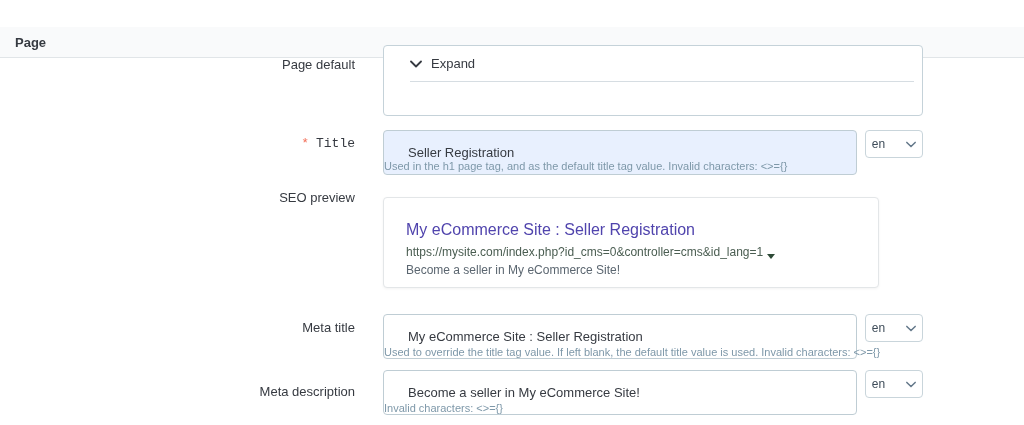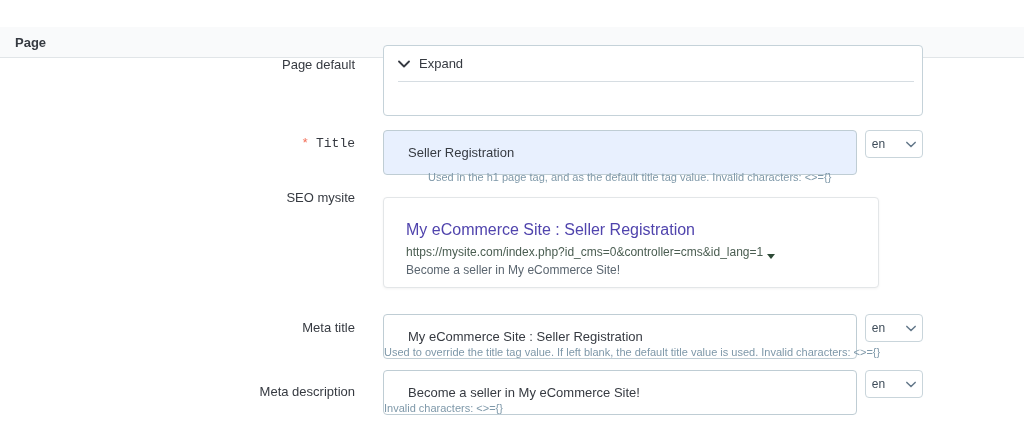--- a/index.html
+++ b/index.html
@@ -28,21 +28,21 @@
   .field-label {
     position: absolute; left: 0; width: 355px;
     text-align: right; font-size: 13px; color: #363a41;
     white-space: nowrap;
   }
   .required-mark { color: #f3705a; margin-right: 7px; font-size: 13px; }
 
   
   .category-box {
     position: absolute; top: 45px; left: 383px; width: 540px; height: 71px;
-    border: 1px solid #c5d2d9; border-radius: 4px; background: #fff;
+    border: 1px solid #c5d2d9; border-radius: 4px; background: #fff; padding-left: 12px;
   }
   .expander-row {
     height: 35px; display: flex; align-items: center; gap: 9px;
     padding-left: 14px; cursor: pointer;
   }
   .expander-row .chev { color: #363a41; display: inline-flex; }
   .expander-label { font-size: 13px; color: #363a41; }
   .category-divider { height: 1px; background: #d6dde2; margin: 0 8px 0 14px; }
   .radio-row {
     height: 34px; display: flex; align-items: center; gap: 9px;
@@ -106,21 +106,21 @@
 
   
   #lbl-category { top: 57px; }
   #lbl-title { top: 136px; font-family: Liberation Mono, monospace; }
   #lbl-seo { top: 190px; }
   #lbl-meta-title { top: 320px; }
   #lbl-meta-desc { top: 356px; margin-top: 28px; }
 
   #input-title { top: 130px; }
   #lang-title { top: 130px; }
-  #help-title { top: 171px; margin-left: 44px; }
+  #help-title { top: 160px; }
 
   #input-meta-title { top: 314px; }
   #lang-meta-title { top: 314px; }
   #help-meta-title { top: 346px; }
 
   #input-meta-desc { top: 370px; }
   #lang-meta-desc { top: 370px; }
   #help-meta-desc { top: 402px; }
 </style>
 </head>
@@ -153,21 +153,21 @@
   <div class="lang-select" id="lang-title">
     <span class="lang-code">en</span>
     <span class="chev">
       <svg width="10" height="7" viewBox="0 0 12 8">
           <path d="M1 1.5 L6 6.5 L11 1.5" fill="none" stroke="currentColor" stroke-width="1.8" stroke-linecap="round" stroke-linejoin="round"></path>
         </svg>
     </span>
   </div>
   <div class="help-text" id="help-title">Used in the h1 page tag, and as the default title tag value. Invalid characters: &lt;&gt;={}</div>
 
-  <div class="field-label" id="lbl-seo">SEO mysite</div>
+  <div class="field-label" id="lbl-seo">SEO preview</div>
 
   <div class="serp-box">
     <div class="serp-title">My eCommerce Site : Seller Registration</div>
     <div class="serp-url-line">
       <span class="serp-url">https://mysite.com/index.php?id_cms=0&amp;controller=cms&amp;id_lang=1</span>
       <span class="serp-caret"></span>
     </div>
     <div class="serp-desc">Become a seller in My eCommerce Site!</div>
   </div>
 

